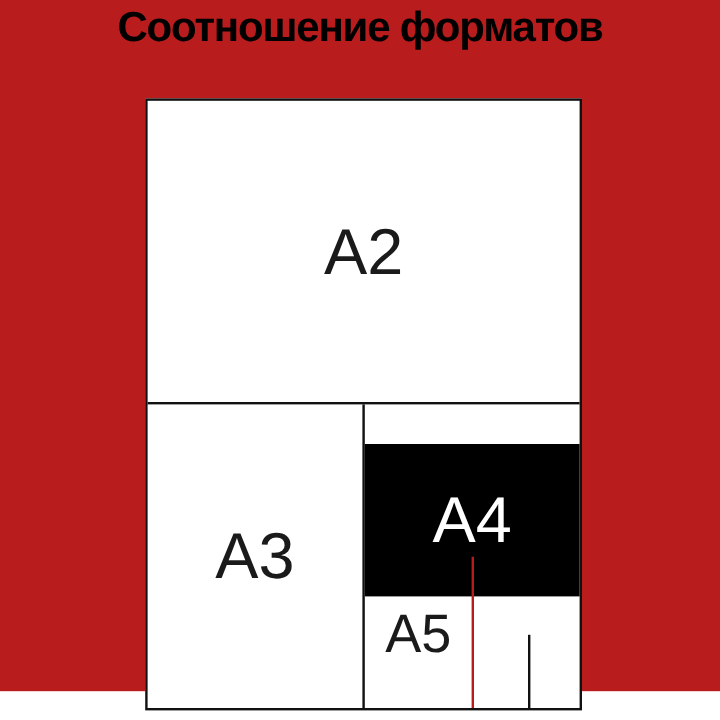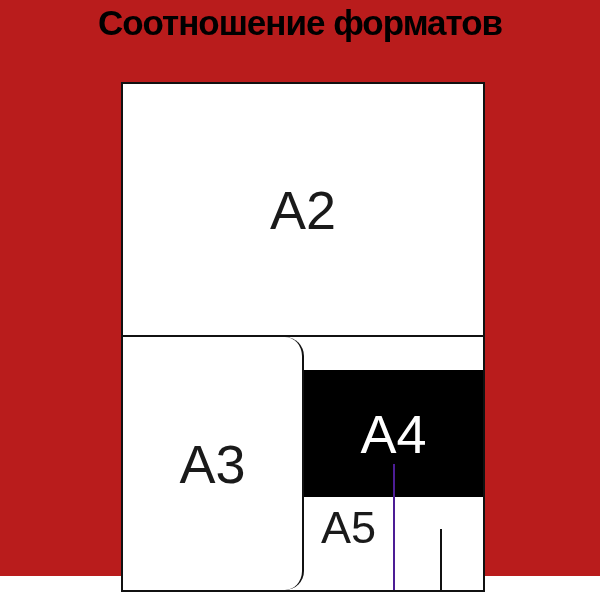--- a/index.html
+++ b/index.html
@@ -54,31 +54,30 @@
   .lbl-big   { font-size: 54px; }
   .lbl-small { font-size: 45px; }
 
   .cell-a2 {
     left: 0; top: 0; width: 360px; height: 253px;
     border-bottom: 2px solid #111111;
   }
   .cell-a3 {
     left: 0; top: 253px; width: 181px; height: 253px;
     border-right: 2px solid #111111;
-    border-radius: 19px;
   }
   .cell-a4 {
     left: 181px; top: 253px; width: 179px; height: 127px;
     background: #000000;
     color: #ffffff;
     margin-top: 33px;
   }
   .cell-a5 {
     left: 181px; top: 380px; width: 91px; height: 126px;
-    border-right: 2px solid #4c1d95;
+    border-right: 2px solid #b91c1c;
   }
   .cell-a6 {
     left: 272px; top: 380px; width: 88px; height: 65px;
     border-bottom: 2px solid #111111;
   }
   .cell-a7-left {
     left: 272px; top: 445px; width: 47px; height: 61px;
     border-right: 2px solid #111111;
   }
   .cell-a7-right {

